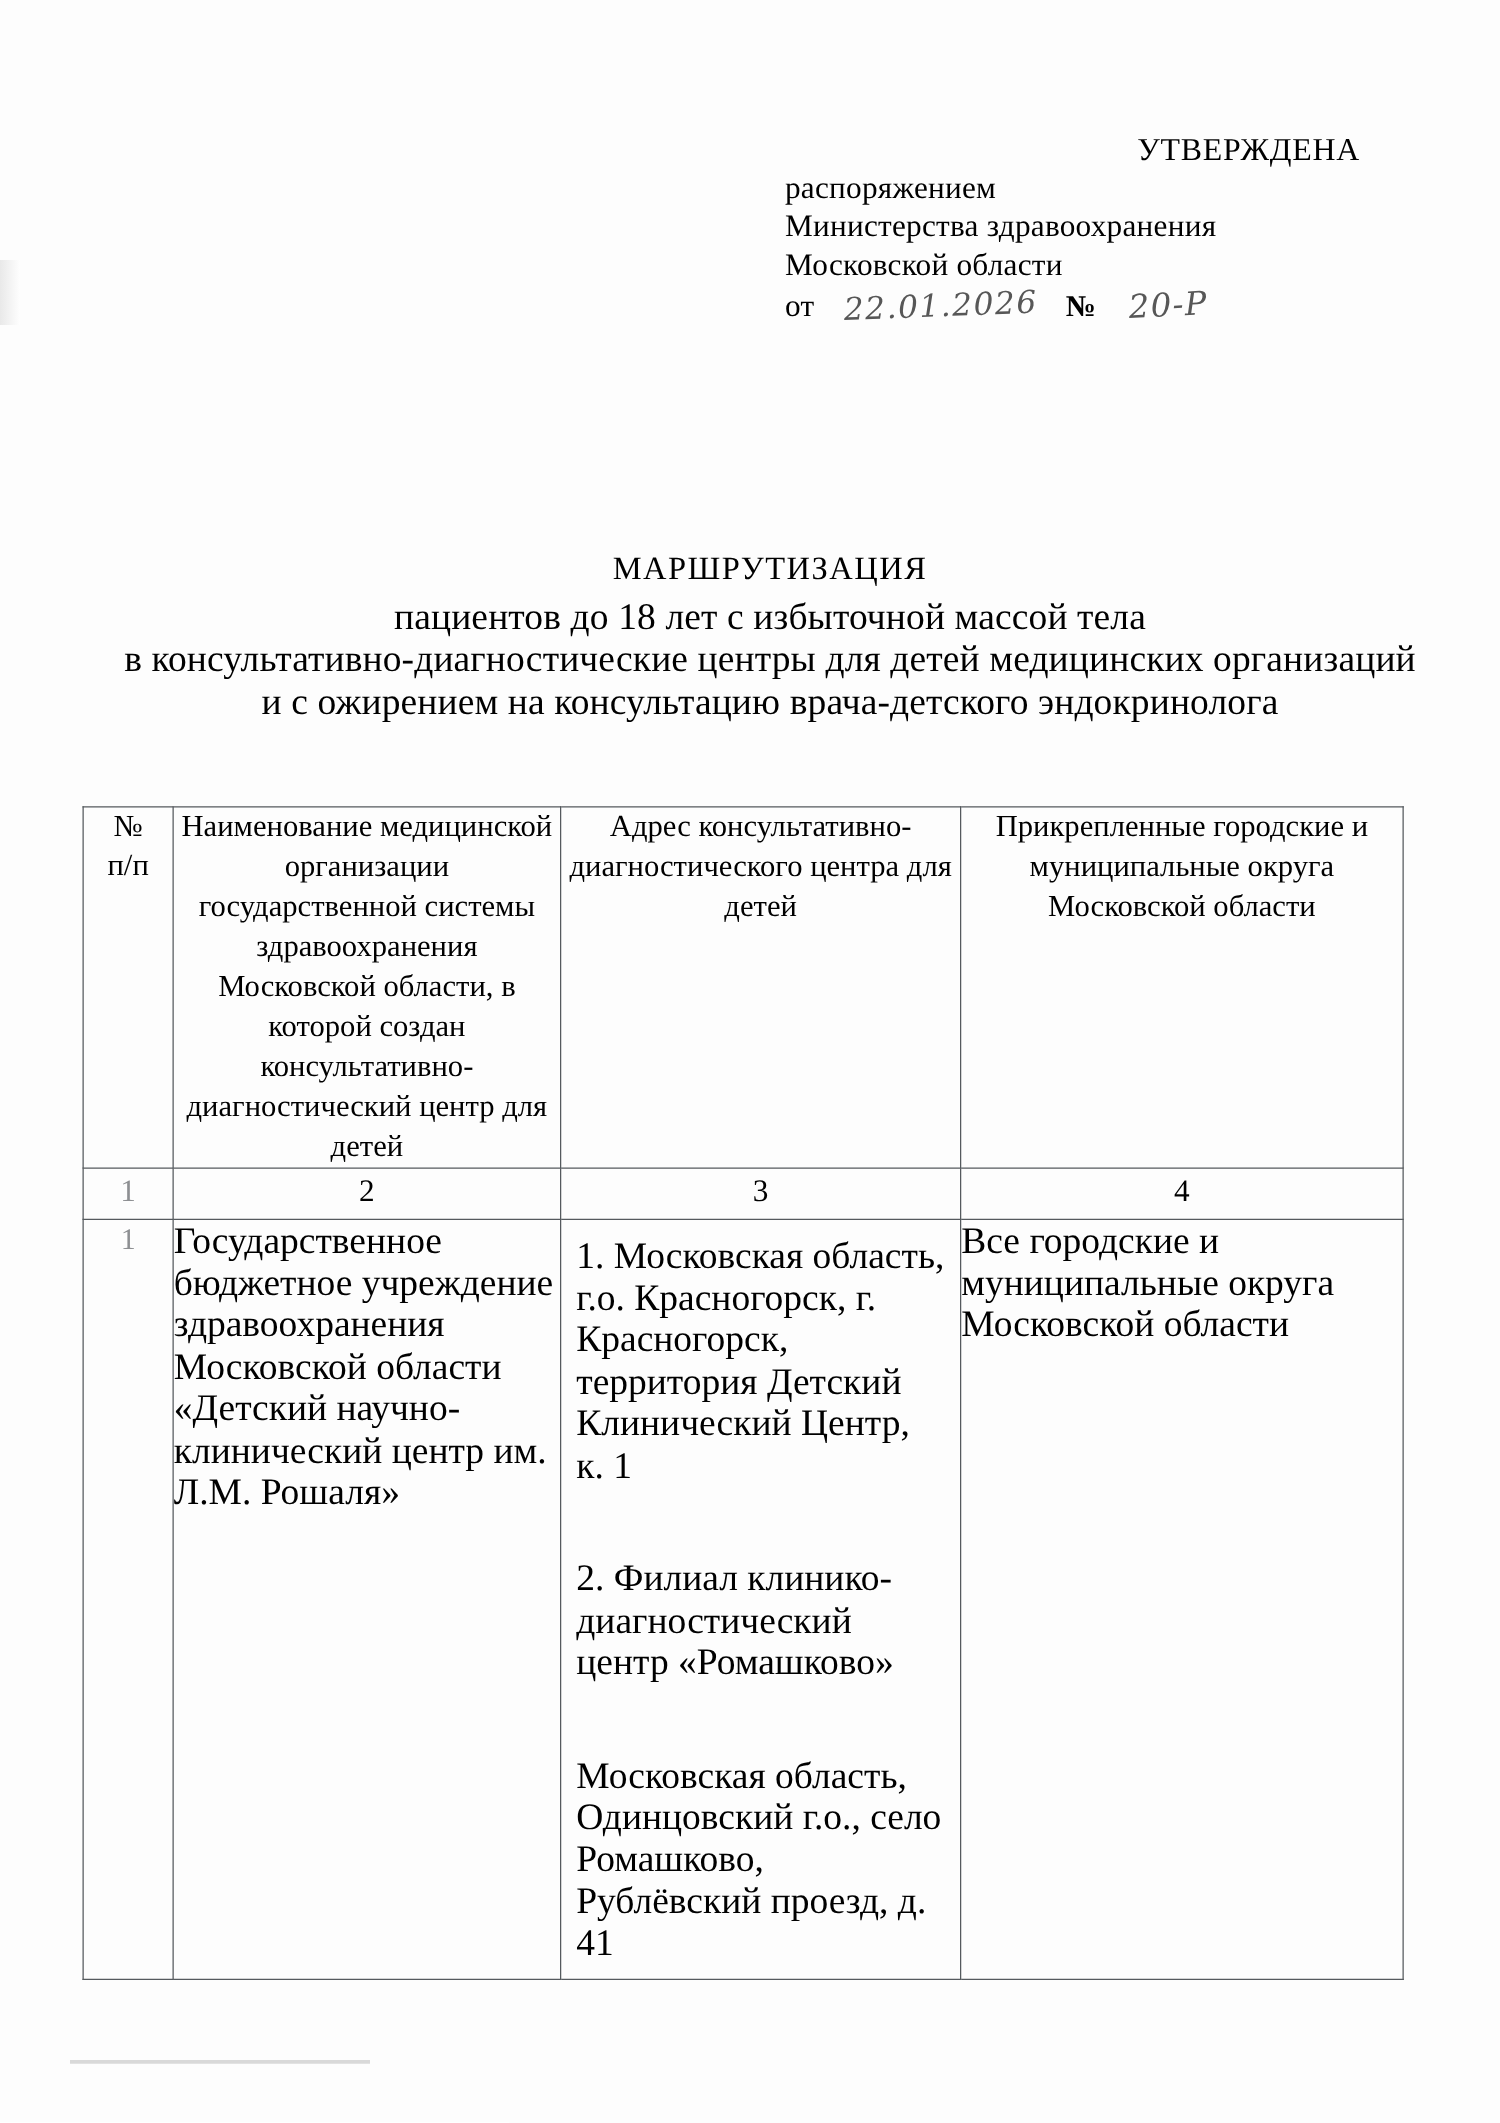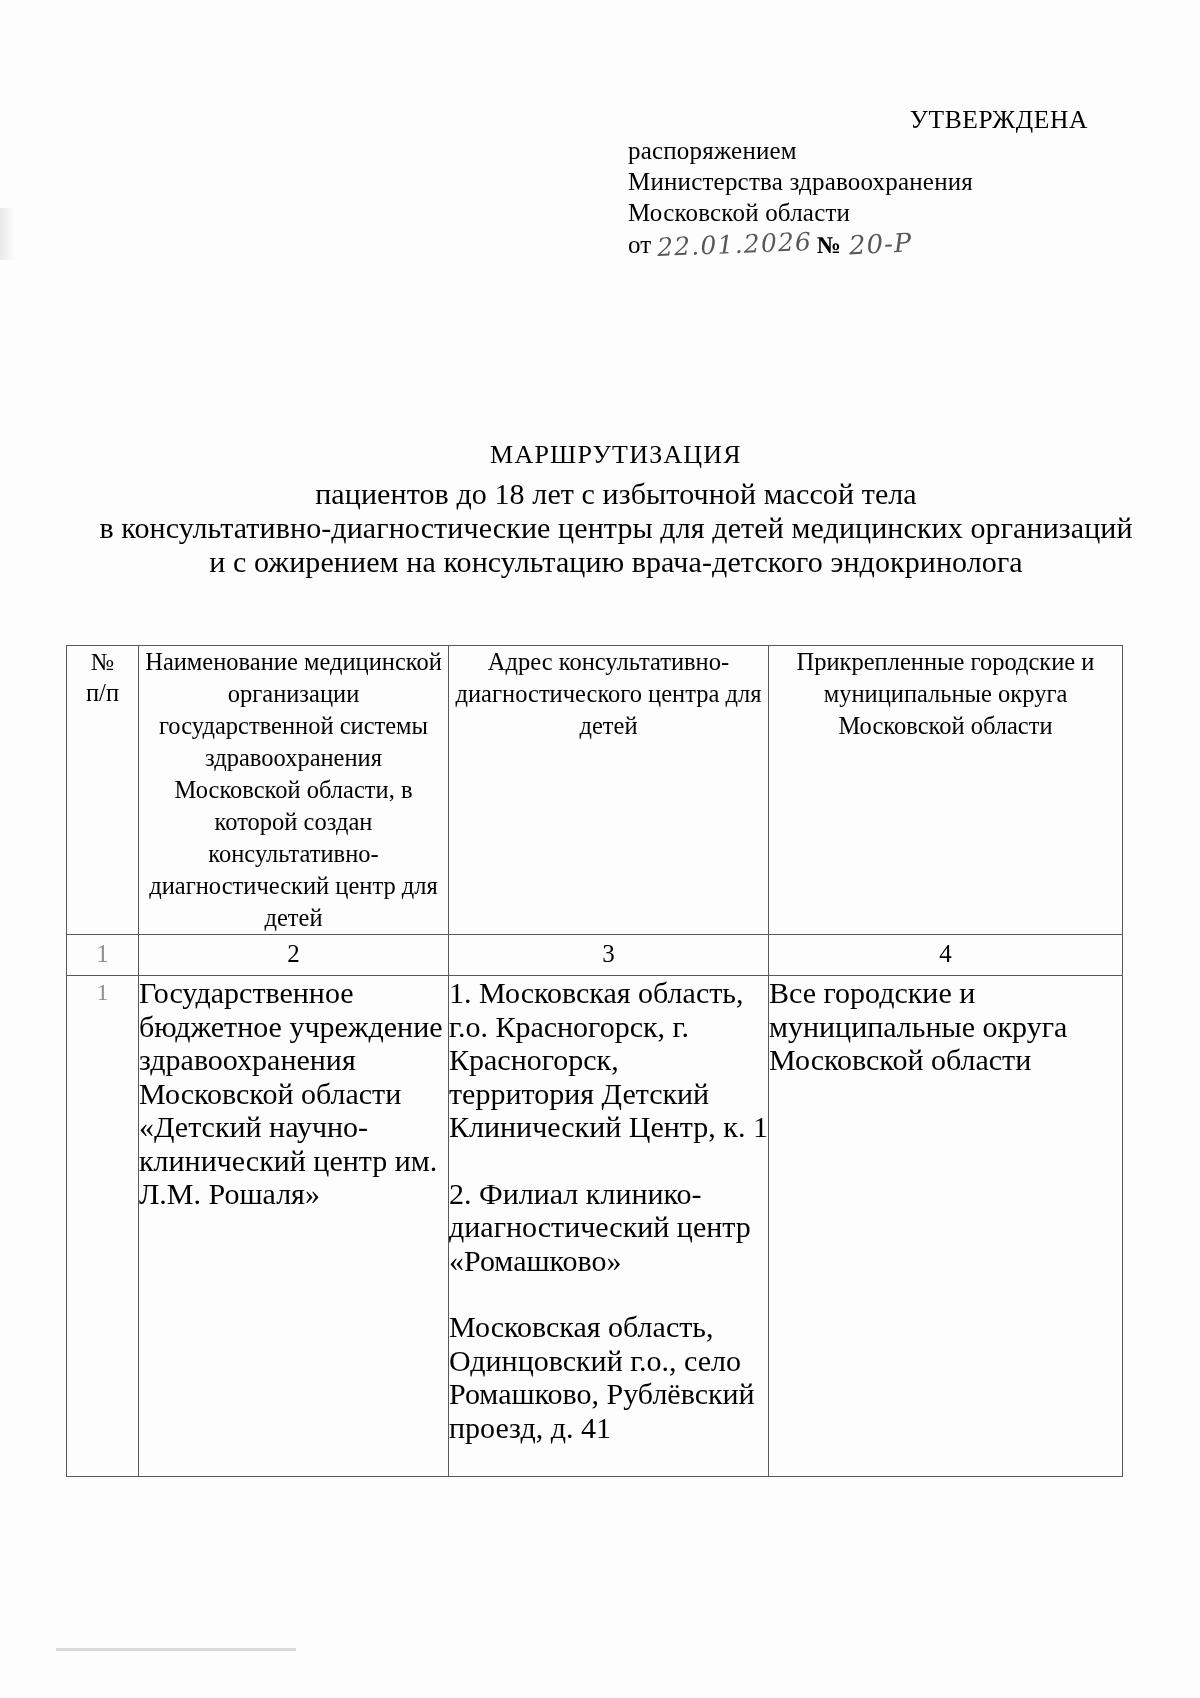--- a/index.html
+++ b/index.html
@@ -37,21 +37,21 @@
     font-size: 25.5px;
     letter-spacing: 0.6px;
     text-align: right;
   }
   .approval-line {
     white-space: nowrap;
   }
   .date-line {
     display: flex;
     align-items: baseline;
-    gap: 2px;
+    gap: 20px;
     margin-top: 1px;
     white-space: nowrap;
   }
   .hand {
     font-family: "DejaVu Serif", serif;
     font-style: italic;
     font-size: 25px;
     color: #3c3c3c;
     transform: rotate(-2.2deg);
     display: inline-block;
@@ -140,21 +140,21 @@
     font-size: 24px;
   }
 
   .body-cell {
     font-size: 30px;
     line-height: 33.5px;
     padding: 10px 10px 10px 12px;
     vertical-align: top;
     height: 500px;
   }
-  .body-cell .para { margin: 0; }
+  .body-cell .para { margin: 12px; }
   .body-cell .gap { height: 33px; }
   .cell-col1 {
     text-align: center;
     font-size: 24px;
     color: #8d8f92;
     padding-top: 12px;
   }
 
   
   .artifact-left {

